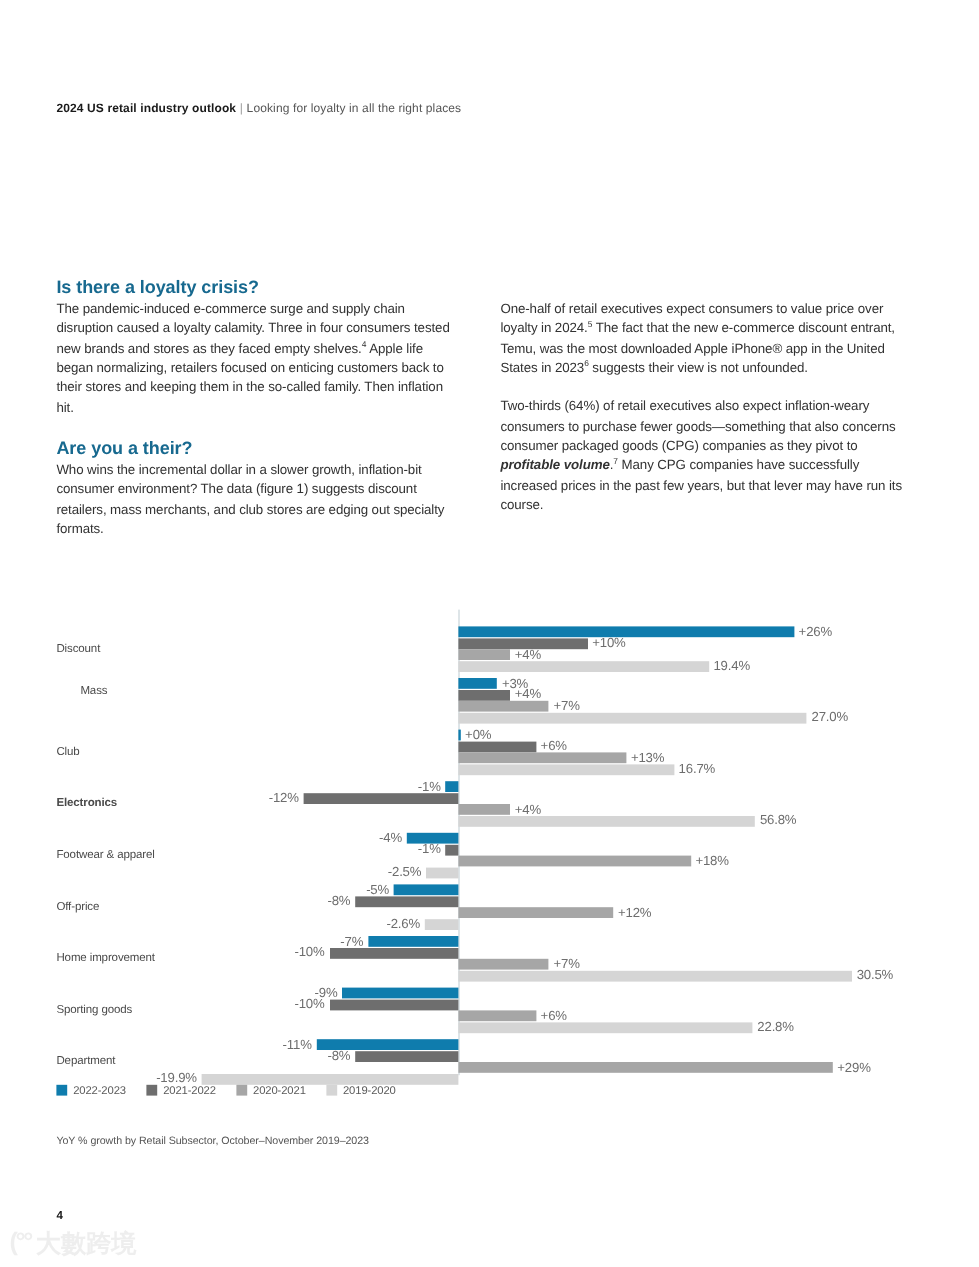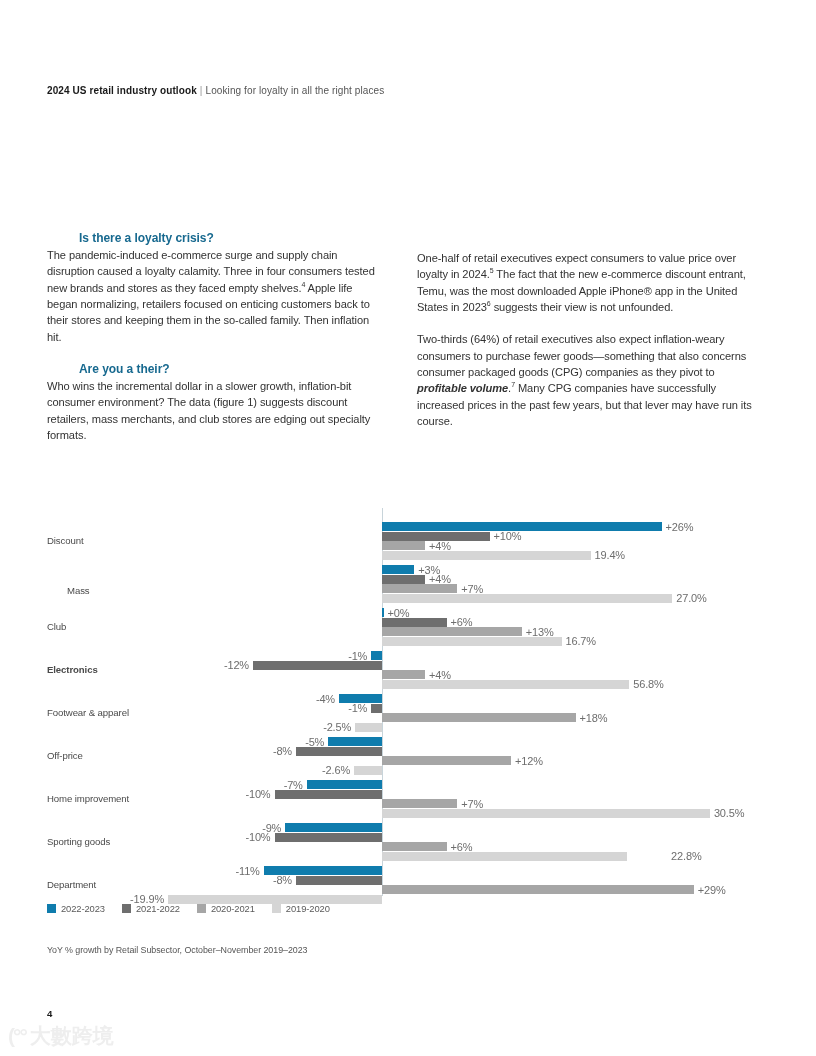--- a/index.html
+++ b/index.html
@@ -20,22 +20,22 @@
   .runhead .rh-title { font-weight: bold; color: #1a1a1a; }
   .runhead .rh-sep { color: #9a9a9a; padding: 0 3px; }
   .runhead .rh-sub { color: #555555; }
 
   
   .col { position: absolute; width: 336px; }
   .col-left  { left: 47px;  top: 231px; }
   .col-right { left: 417px; top: 250px; }
 
   .sec-head {
-    color: #17698f; font-weight: bold; font-size: 12px;
-    margin-bottom: 2px; letter-spacing: -.05px; margin-left: 32px;
+    color: #17698f; font-weight: bold; font-size: 15px;
+    margin-bottom: 2px; letter-spacing: -.05px;
   }
   .body-p {
     font-size: 11.1px; line-height: 16.35px; color: #323232;
     text-align: left; letter-spacing: -.08px;
   }
   .body-p + .sec-head { margin-top: 17px; }
   .body-p + .body-p { margin-top: 16px; }
   sup { font-size: 7px; vertical-align: super; line-height: 0; }
   .bi { font-weight: bold; font-style: italic; }
 
@@ -133,21 +133,21 @@
     <div class="axis-line"></div>
   <div class="cat-label" style="top: 27.4px;">Discount</div>
       <div class="bar" style="background: rgb(15, 124, 173); top: 14px; width: 279.5px; left: 335px;"></div>
       <div class="bar-val" style="top: 12.5px; left: 618.5px;">+26%</div>
       <div class="bar" style="background: rgb(110, 110, 110); top: 23.6px; width: 107.5px; left: 335px;"></div>
       <div class="bar-val" style="top: 22.1px; left: 446.5px;">+10%</div>
       <div class="bar" style="background: rgb(166, 166, 166); top: 33.2px; width: 43px; left: 335px;"></div>
       <div class="bar-val" style="top: 31.7px; left: 382px;">+4%</div>
       <div class="bar" style="background: rgb(213, 213, 213); top: 42.8px; width: 208.55px; left: 335px;"></div>
       <div class="bar-val" style="top: 41.3px; left: 547.55px;">19.4%</div>
-      <div class="cat-label" style="top: 77px; padding-left: 20px;">Mass</div>
+      <div class="cat-label" style="top: 62px; padding-left: 20px;">Mass</div>
       <div class="bar" style="background: rgb(15, 124, 173); top: 57px; width: 32.25px; left: 335px;"></div>
       <div class="bar-val" style="top: 55.5px; left: 371.25px;">+3%</div>
       <div class="bar" style="background: rgb(110, 110, 110); top: 66.6px; width: 43px; left: 335px;"></div>
       <div class="bar-val" style="top: 65.1px; left: 382px;">+4%</div>
       <div class="bar" style="background: rgb(166, 166, 166); top: 76.2px; width: 75.25px; left: 335px;"></div>
       <div class="bar-val" style="top: 74.7px; left: 414.25px;">+7%</div>
       <div class="bar" style="background: rgb(213, 213, 213); top: 85.8px; width: 290.25px; left: 335px;"></div>
       <div class="bar-val" style="top: 84.3px; left: 629.25px;">27.0%</div>
       <div class="cat-label" style="top: 113.4px;">Club</div>
       <div class="bar" style="background: rgb(15, 124, 173); top: 100px; width: 1.6px; left: 335px;"></div>
@@ -195,21 +195,21 @@
       <div class="bar" style="background: rgb(213, 213, 213); top: 300.8px; width: 327.875px; left: 335px;"></div>
       <div class="bar-val" style="top: 299.3px; left: 666.875px;">30.5%</div>
       <div class="cat-label" style="top: 328.4px;">Sporting goods</div>
       <div class="bar" style="background: rgb(15, 124, 173); top: 315px; width: 96.75px; left: 238.25px;"></div>
       <div class="bar-val" style="top: 313.5px; left: 0px; width: 234.25px; text-align: right;">-9%</div>
       <div class="bar" style="background: rgb(110, 110, 110); top: 324.6px; width: 107.5px; left: 227.5px;"></div>
       <div class="bar-val" style="top: 323.1px; left: 0px; width: 223.5px; text-align: right;">-10%</div>
       <div class="bar" style="background: rgb(166, 166, 166); top: 334.2px; width: 64.5px; left: 335px;"></div>
       <div class="bar-val" style="top: 332.7px; left: 403.5px;">+6%</div>
       <div class="bar" style="background: rgb(213, 213, 213); top: 343.8px; width: 245.1px; left: 335px;"></div>
-      <div class="bar-val" style="top: 342.3px; left: 584.1px; margin-left: 40px;">22.8%</div>
+      <div class="bar-val" style="top: 342.3px; left: 584.1px;">22.8%</div>
       <div class="cat-label" style="top: 371.4px;">Department</div>
       <div class="bar" style="background: rgb(15, 124, 173); top: 358px; width: 118.25px; left: 216.75px;"></div>
       <div class="bar-val" style="top: 356.5px; left: 0px; width: 212.75px; text-align: right;">-11%</div>
       <div class="bar" style="background: rgb(110, 110, 110); top: 367.6px; width: 86px; left: 249px;"></div>
       <div class="bar-val" style="top: 366.1px; left: 0px; width: 245px; text-align: right;">-8%</div>
       <div class="bar" style="background: rgb(166, 166, 166); top: 377.2px; width: 311.75px; left: 335px;"></div>
       <div class="bar-val" style="top: 375.7px; left: 650.75px;">+29%</div>
       <div class="bar" style="background: rgb(213, 213, 213); top: 386.8px; width: 213.925px; left: 121.075px;"></div>
       <div class="bar-val" style="top: 385.3px; left: 0px; width: 117.075px; text-align: right;">-19.9%</div>
     </div>

